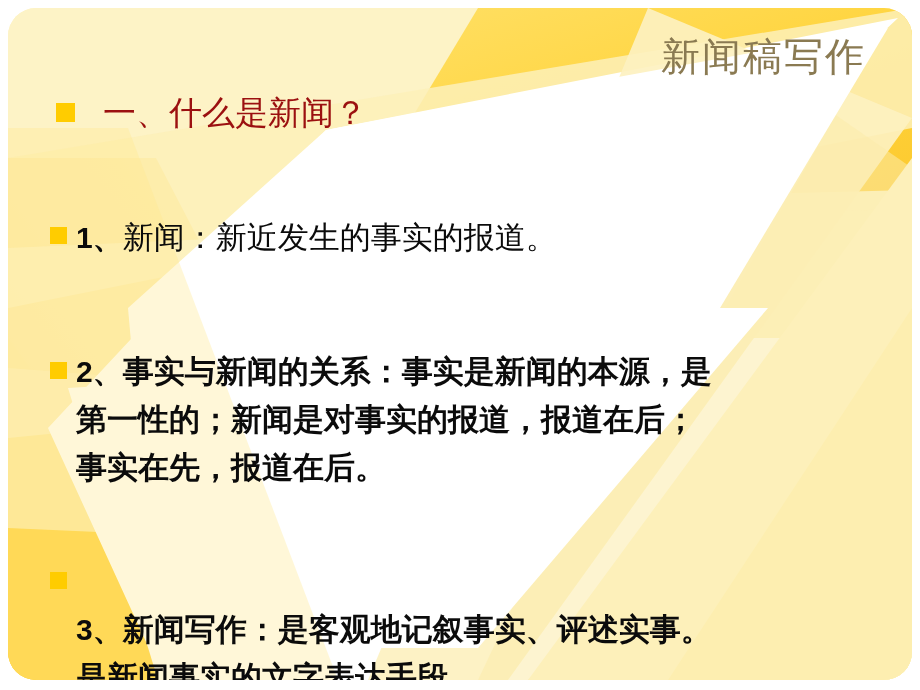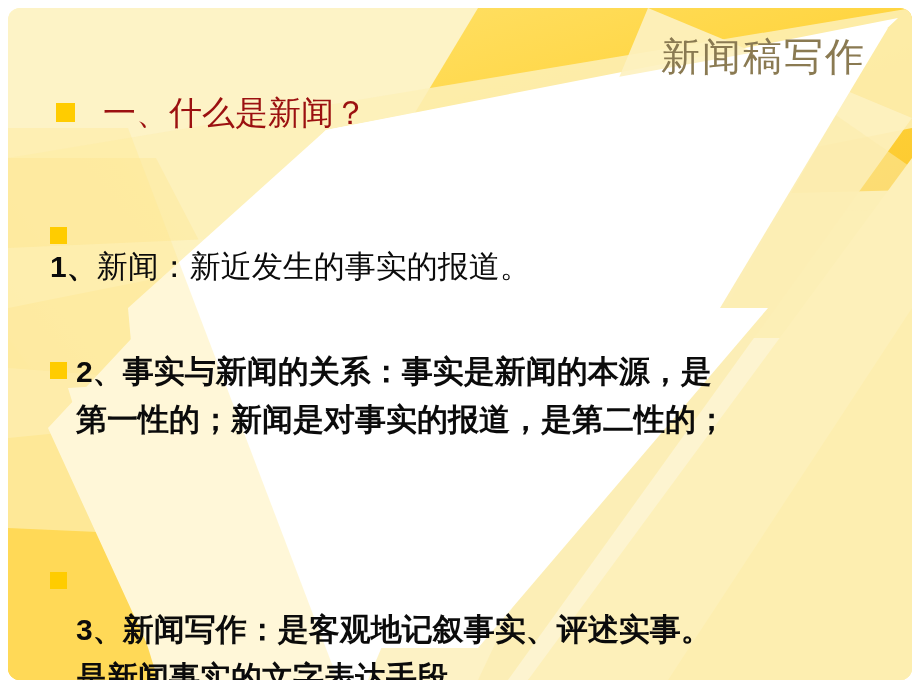--- a/index.html
+++ b/index.html
@@ -24,21 +24,21 @@
     overflow: hidden;
   }
 
   
   #slide-card {
     position: absolute;
     left: 8px;
     top: 8px;
     width: 904px;
     height: 672px;
-    border-radius: 12px;
+    border-radius: 28px;
     overflow: hidden;
     background: #fdf3c6;           
   }
 
   
   .bg-shape {
     position: absolute;
     left: 0;
     top: 0;
     width: 904px;
@@ -109,21 +109,20 @@
     line-height: 42px;
     color: #9b1010;
     white-space: nowrap;
   }
 
   
   #row-item1 {
     left: 42px;
     top: 207px;
     width: 830px;
-    flex-direction: column;
   }
   .item-text {
     font-family: "Liberation Serif", "DejaVu Serif", serif;
     font-size: 31px;
     line-height: 45px;
     color: #0b0b0b;
   }
   .item-num {
     font-family: "Liberation Sans", "DejaVu Sans", sans-serif;
     font-weight: bold;
@@ -221,21 +220,22 @@
         <span class="bullet-marker"></span>
         <span class="bullet-text item-text">
           <span class="item-num">1、</span><span>新闻：新近发生的事实的报道。</span>
         </span>
       </div>
 
       <div class="bullet-row" id="row-item2">
         <span class="bullet-marker"></span>
         <span class="bullet-text item-text">
           <span class="line"><span class="item-num">2、</span><span>事实与新闻的关系：事实是新闻的本源，是</span></span>
-          <span class="line">第一性的；新闻是对事实的报道，是第二性的；</span>
+          <span class="line">第一性的；新闻是对事实的报道，报道在后；</span>
+          <span class="line">事实在先，报道在后。</span>
         </span>
       </div>
 
       <div class="bullet-row" id="row-item3">
         <span class="bullet-marker"></span>
         <span class="bullet-text item-text">
           <span class="line"><span class="item-num">3、</span><span>新闻写作：是客观地记叙事实、评述实事。</span></span>
           <span class="line">是新闻事实的文字表达手段。</span>
         </span>
       </div>

